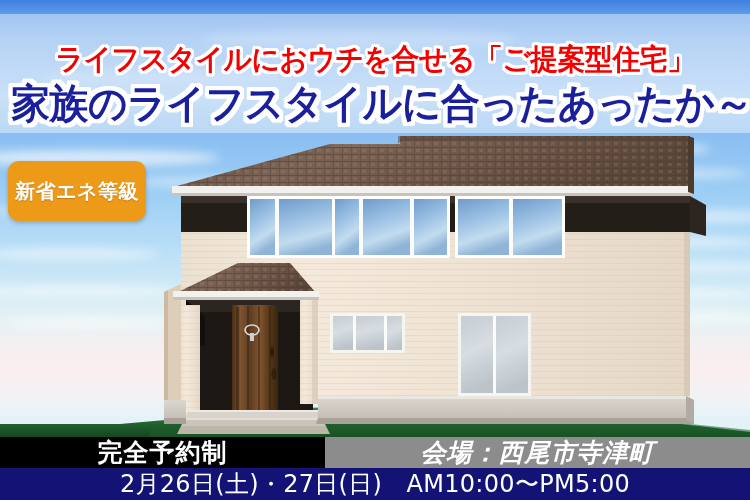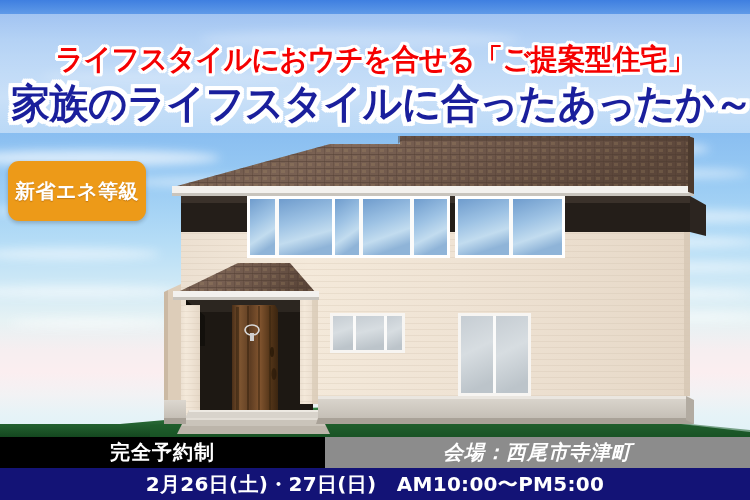--- a/index.html
+++ b/index.html
@@ -110,31 +110,31 @@
     position:absolute;left:0;top:437px;width:325px;height:31px;
     background:#000;z-index:8;
     display:flex;align-items:center;justify-content:center;
   }
   .bar-gray{
     position:absolute;left:325px;top:437px;width:425px;height:31px;
     background:#8c8c8c;z-index:8;
     display:flex;align-items:center;justify-content:center;font-style:italic;
   }
   .bar-black span,.bar-gray span{
-    color:#fff;font-weight:bold;font-size:20px;white-space:nowrap;
+    color:#fff;font-weight:bold;font-size:25px;white-space:nowrap;
     font-family:"DejaVu Sans","Liberation Sans",sans-serif;
     letter-spacing:1px;
   }
   .bar-navy{
     position:absolute;left:0;top:468px;width:750px;height:32px;
     background:#131376;z-index:8;
     display:flex;align-items:center;justify-content:center;
   }
   .bar-navy span{
-    color:#fff;font-weight:bold;font-size:20px;white-space:nowrap;
+    color:#fff;font-weight:normal;font-size:24px;white-space:nowrap;
     font-family:"DejaVu Sans","Liberation Sans",sans-serif;
     letter-spacing:.3px;
   }
 </style>
 </head>
 <body>
 
 <div id="poster">
 
   <div class="sky"></div>

